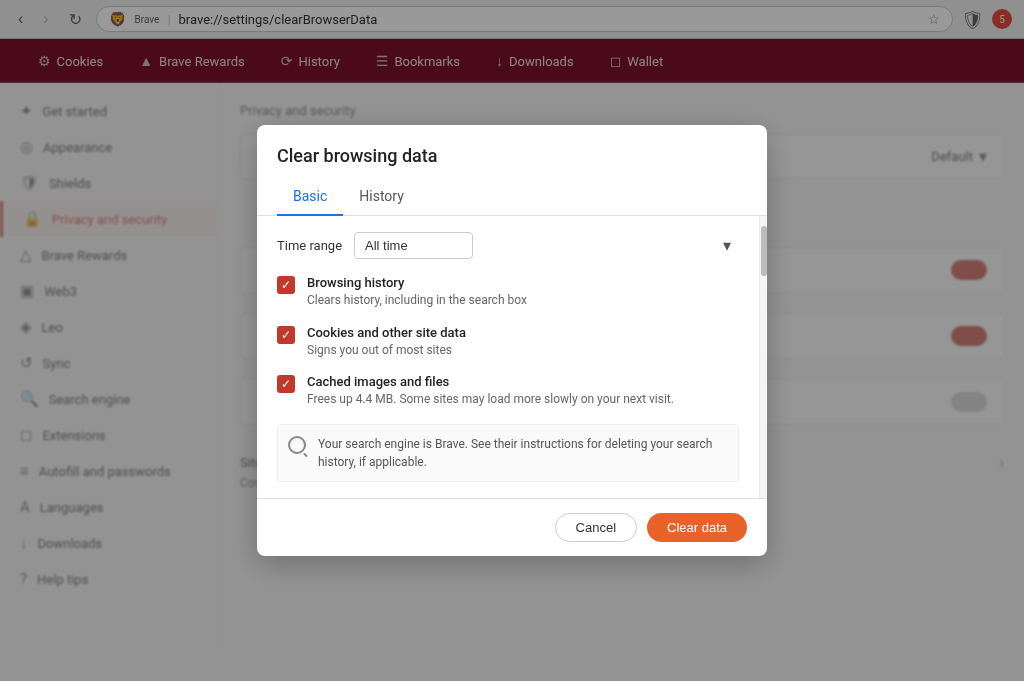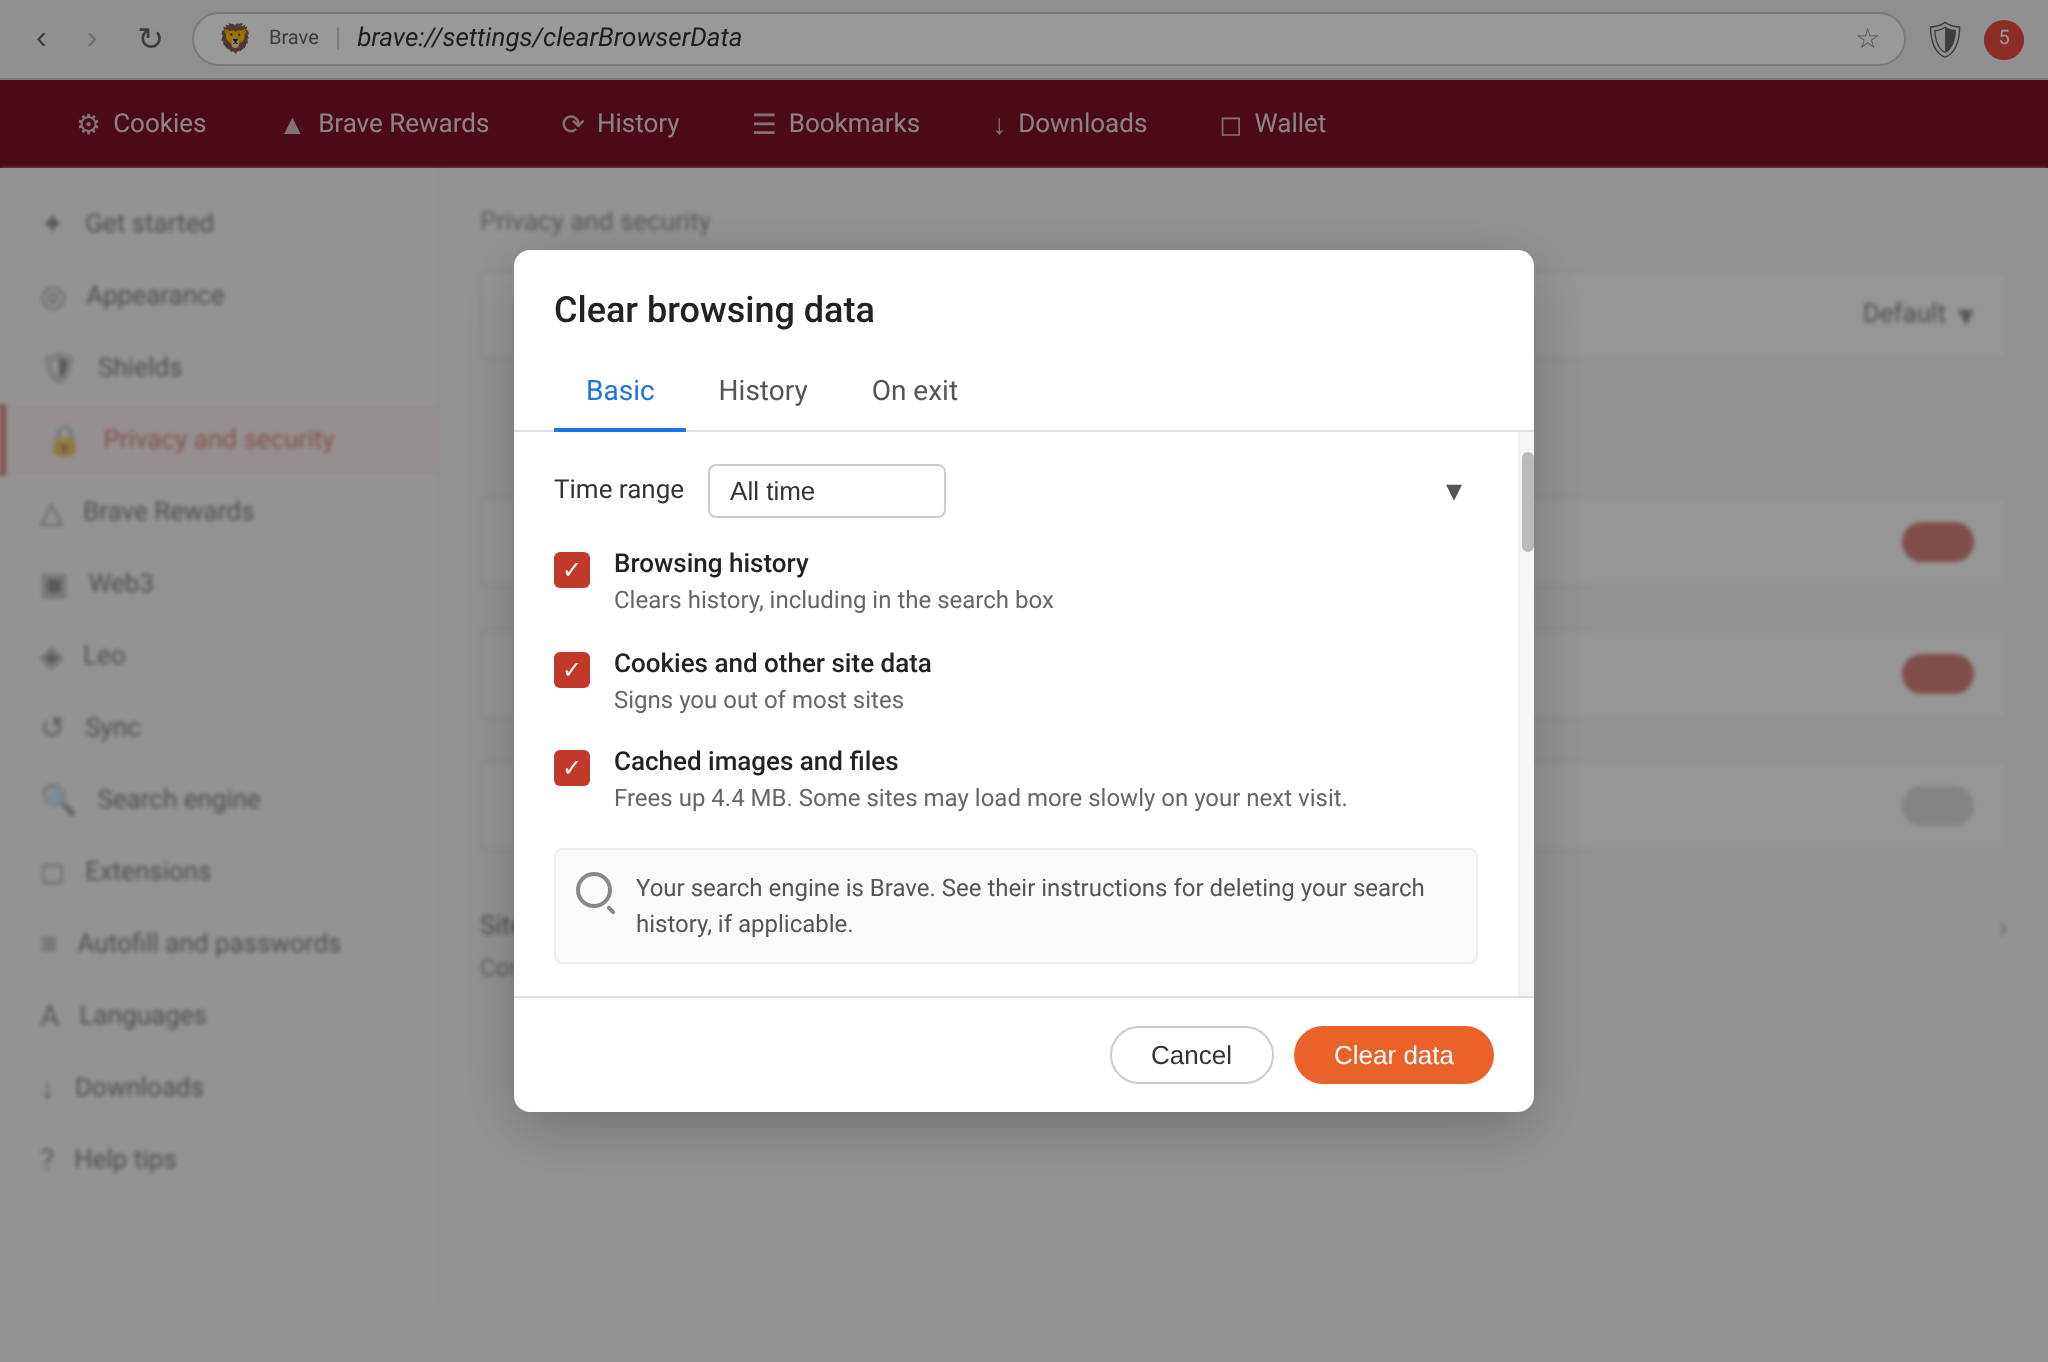--- a/index.html
+++ b/index.html
@@ -9,21 +9,21 @@
     .browser-chrome { background: #f0f0f0; }
     .tab-bar { display: flex; align-items: center; padding: 8px 8px 0; gap: 4px; background: #dcdcdc; }
     .tab { display: flex; align-items: center; background: #f0f0f0; border-radius: 8px 8px 0 0; padding: 6px 12px; font-size: 13px; color: #333; gap: 8px; min-width: 180px; }
     .tab .favicon { width: 14px; height: 14px; background: #e74c3c; border-radius: 50%; display: flex; align-items: center; justify-content: center; }
     .tab .close-x { margin-left: auto; color: #666; font-size: 12px; cursor: pointer; }
     
     .address-bar { display: flex; align-items: center; padding: 6px 12px; gap: 8px; background: #f0f0f0; border-bottom: 1px solid #ccc; }
     .nav-btn { background: none; border: none; color: #666; cursor: pointer; font-size: 16px; padding: 2px 6px; border-radius: 4px; }
     .address-input { flex: 1; display: flex; align-items: center; background: white; border: 1px solid #ccc; border-radius: 20px; padding: 4px 12px; gap: 8px; font-size: 13px; color: #333; }
     .brave-icon { color: #fb542b; font-size: 14px; }
-    .address-text { flex: 1; color: #333; font-size: 13px; font-style: italic; }
+    .address-text { flex: 1; color: #333; font-size: 13px; }
     .notif-icon { background: #e74c3c; color: white; border-radius: 50%; width: 20px; height: 20px; display: flex; align-items: center; justify-content: center; font-size: 11px; }
 
     
     .nav-bar { background: #7d1128; display: flex; align-items: center; padding: 0 20px; height: 44px; }
     .nav-item { color: rgba(255,255,255,0.85); font-size: 13px; padding: 0 18px; height: 44px; display: flex; align-items: center; gap: 6px; cursor: pointer; }
     .nav-item .nav-icon { font-size: 14px; opacity: 0.85; }
 
     
     .main-layout { display: flex; height: calc(681px - 44px - 38px - 32px); }
 
@@ -228,23 +228,20 @@
   <div class="dialog">
     <div class="dialog-title">Clear browsing data</div>
 
     <div class="dialog-tabs">
       <div class="dialog-tab active">
         <span>Basic</span>
       </div>
       <div class="dialog-tab">
         <span>History</span>
       </div>
-      <div class="dialog-tab">
-        <span>On exit</span>
-      </div>
     </div>
 
     <div style="display:flex;">
       <div class="dialog-body" style="flex:1;">
 
         <div class="time-range-row">
           <span class="time-range-label">Time range</span>
           <div class="select-wrapper">
             <select class="time-range-select">
               <option>All time</option>

